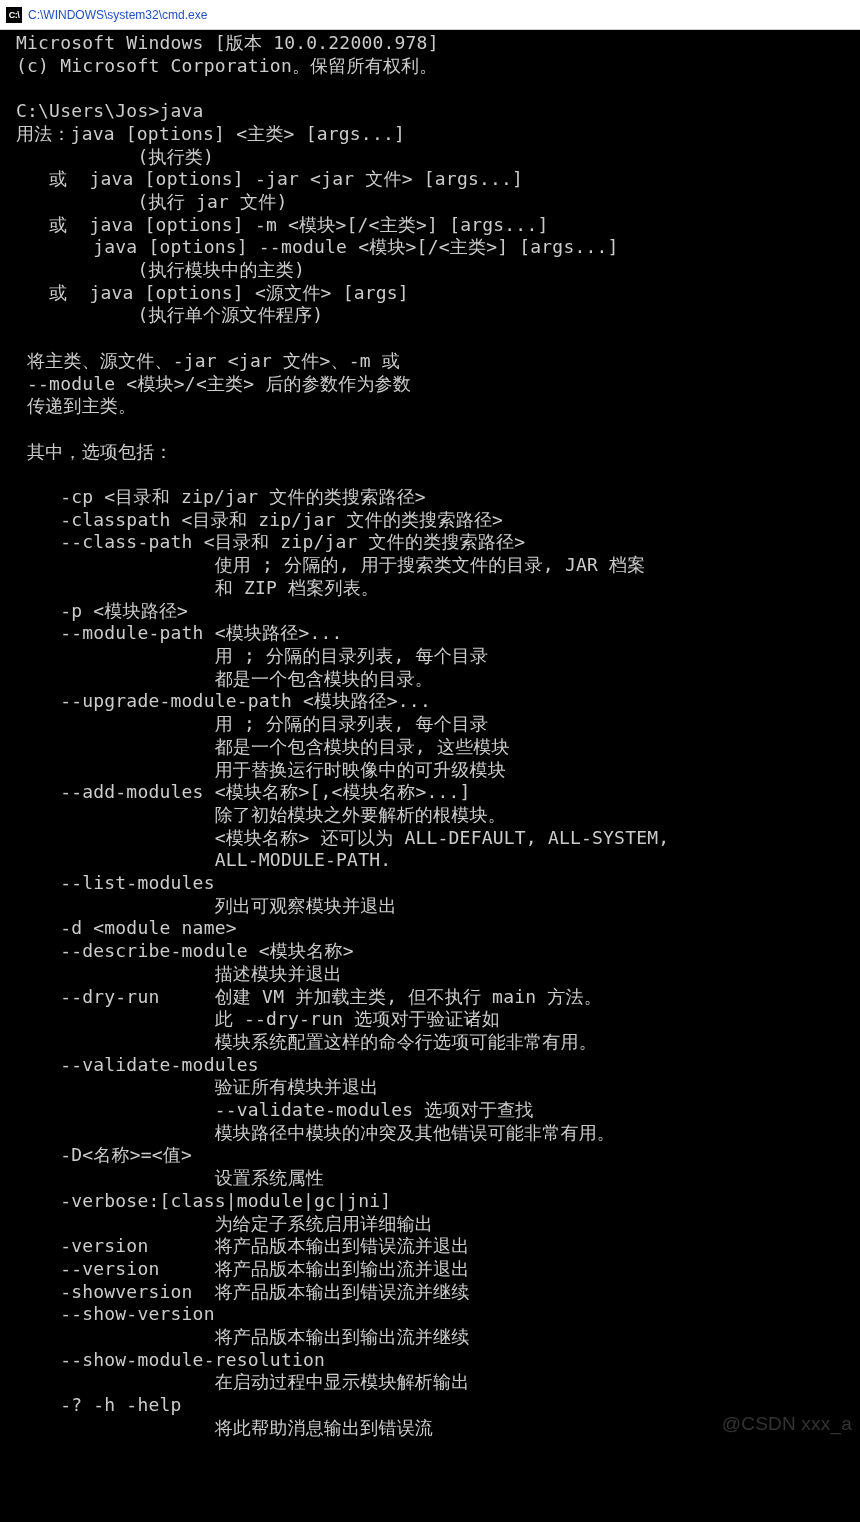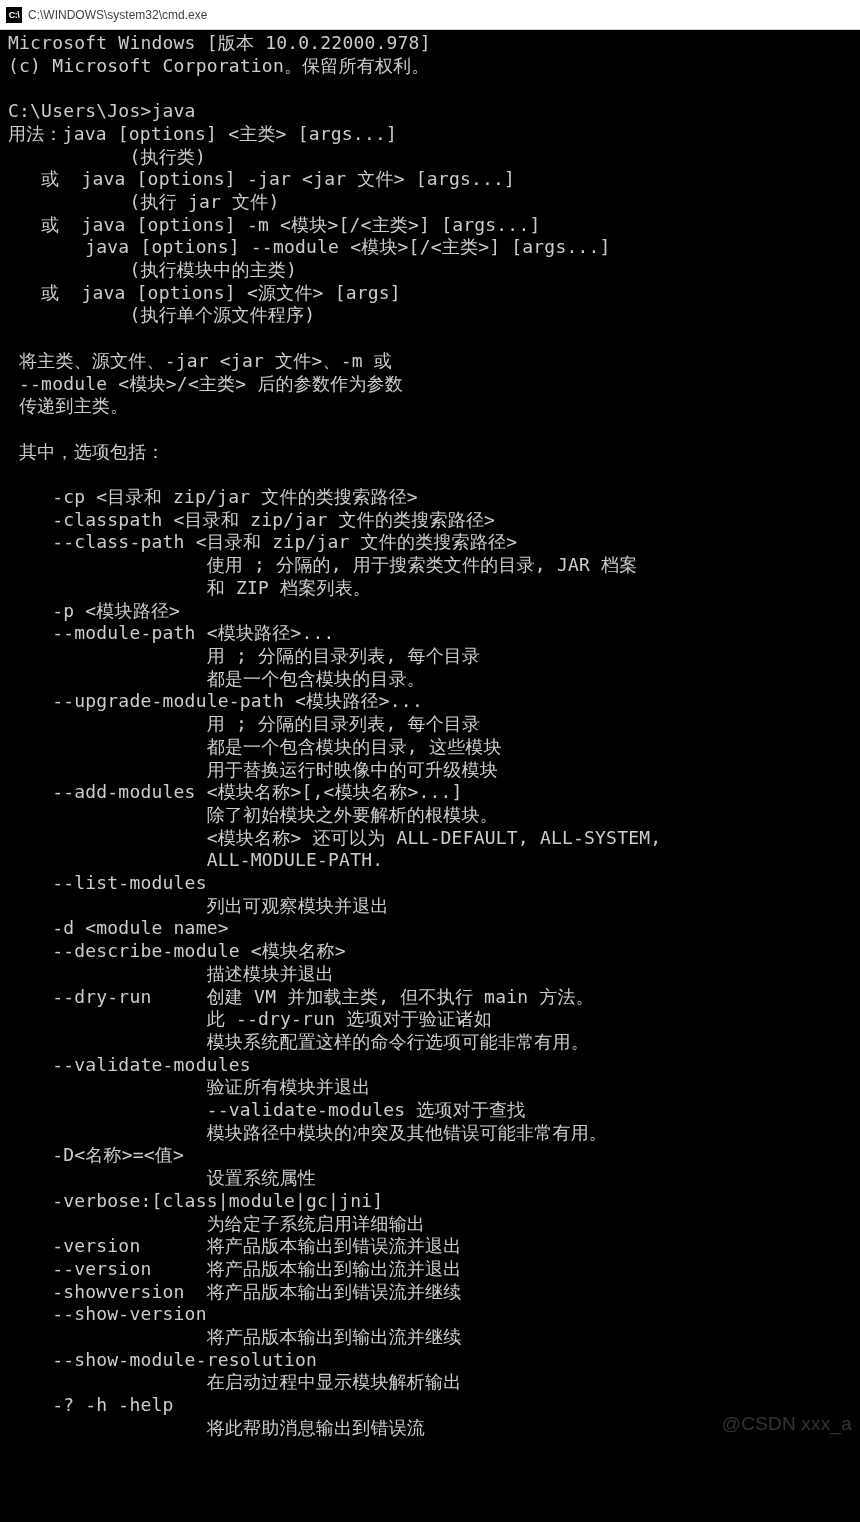--- a/index.html
+++ b/index.html
@@ -27,27 +27,27 @@
       font-size: 9px;
       font-weight: bold;
       display: flex;
       align-items: center;
       justify-content: center;
       font-family: Arial, sans-serif;
       letter-spacing: -0.5px;
     }
     .title-text {
       font-family: "Segoe UI", Arial, sans-serif;
-      color: #404040;
+      color: #1d4ed8;
       font-size: 12px;
     }
     .terminal {
       background: #000;
       color: #ccc;
-      padding: 2px 8px;
+      padding: 2px 16px;
       font-size: 18px;
       line-height: 22.7px;
       white-space: pre;
       letter-spacing: 0.2px;
       position: relative;
     }
     .watermark {
       position: absolute;
       right: 8px;
       bottom: 6px;

